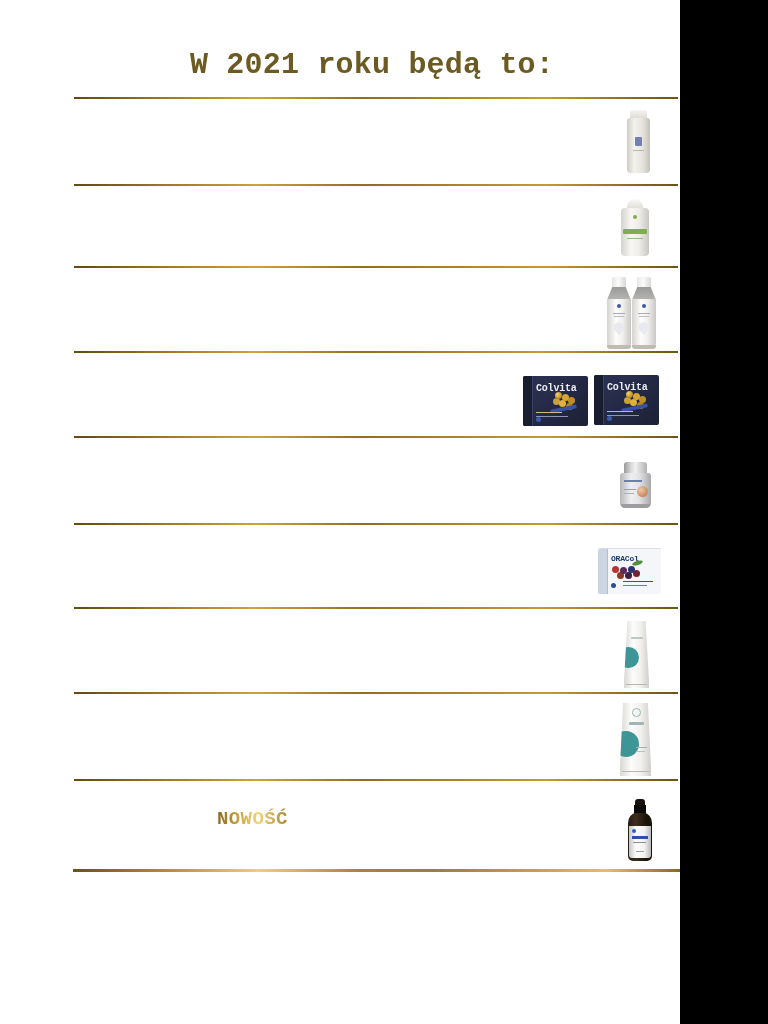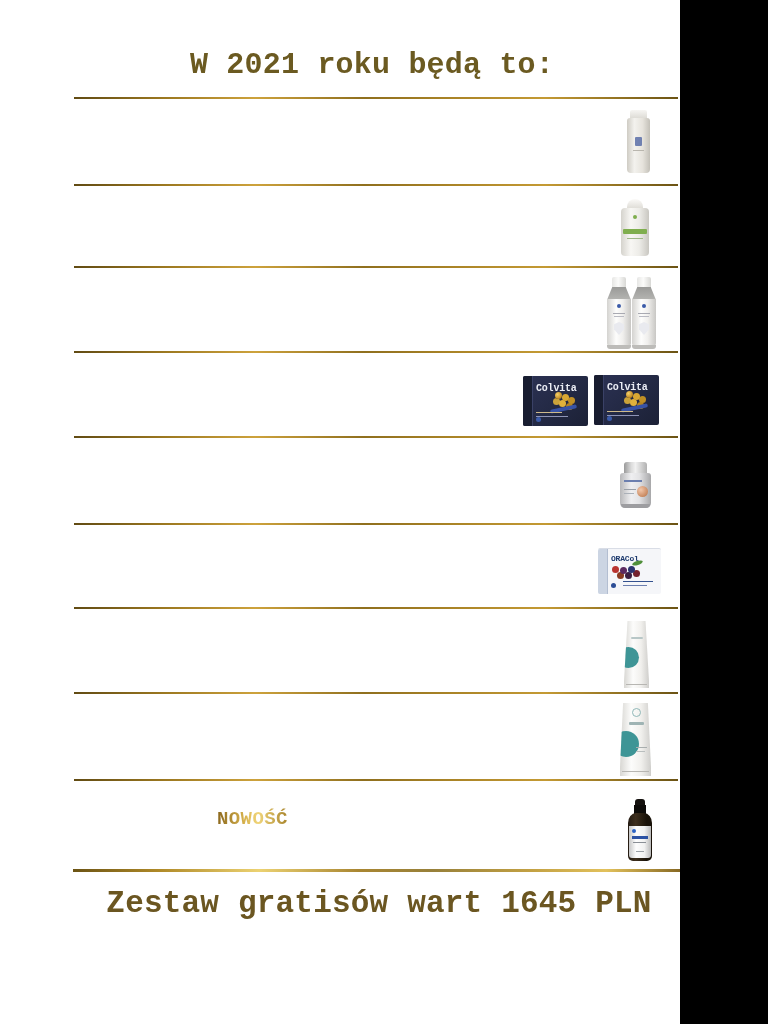--- a/index.html
+++ b/index.html
@@ -302,15 +302,14 @@
     <div class="bulb"></div>
     <div class="collar"></div>
     <div class="glass"></div>
     <div class="label"></div>
     <div class="ldot"></div>
     <div class="tl1"></div>
     <div class="tl2"></div>
     <div class="tl3"></div>
   </div>
 
-  <h2 class="footer">Zestaw gratisów wart 1645 PLN</h2>
 
 </div>
 
 </body></html>

